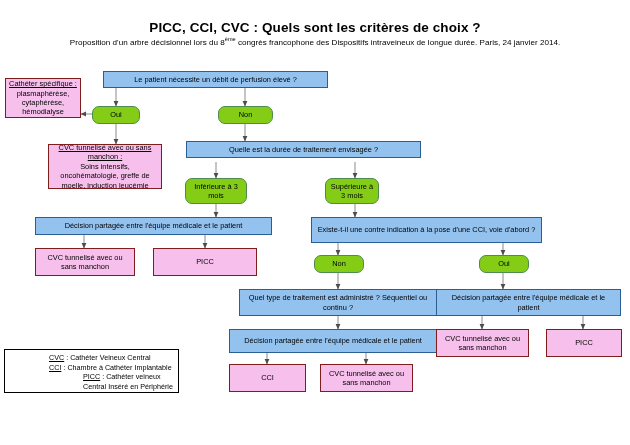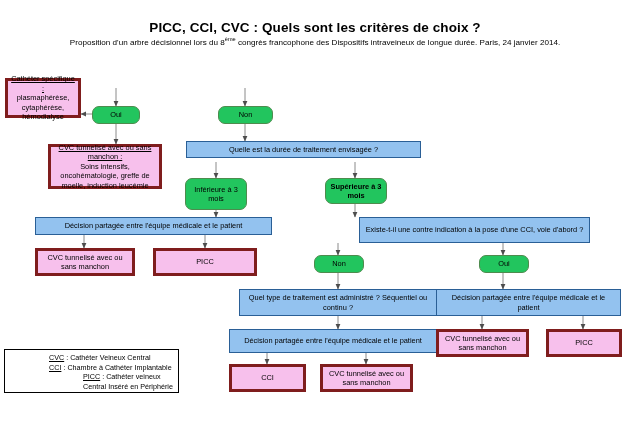--- a/index.html
+++ b/index.html
@@ -75,29 +75,29 @@
   }
 
   
   .q {
     background: #93c2ef;
     border: 1px solid #2a5f96;
   }
 
   
   .a {
-    background: #22c55e;
+    background: #84cc16;
     border: 1px solid #4e8b4e;
     border-radius: 7px;
   }
 
   
   .t {
     background: #f7c0ec;
-    border: 3px solid #7f1d1d;
+    border: 1px solid #7f1d1d;
   }
 
   
   .legend {
     position: absolute;
     box-sizing: border-box;
     background: #ffffff;
     border: 1px solid #000000;
     padding: 3px 5px;
     font-size: 7.2px;
@@ -166,48 +166,49 @@
       <path d="M366,337 L366,348"></path>
 
       <path d="M503,257 L503,273"></path>
 
       <path d="M482,300 L482,313"></path>
 
       <path d="M583,300 L583,313"></path>
     </g>
   </svg>
 
+  <div class="node q" style="left:103px; top:55px; width:225px; height:17px;">Le patient nécessite un débit de perfusion élevé ?</div>
 
   <div class="node a" style="left:92px; top:90px; width:48px; height:18px;">Oui</div>
 
   <div class="node a" style="left:218px; top:90px; width:55px; height:18px;">Non</div>
 
   <div class="node t" style="left:5px; top:62px; width:76px; height:40px; flex-direction:column; justify-content:center;">
     <span class="stack u">Cathéter spécifique :</span>
     <span class="stack">plasmaphérèse, cytaphérèse, hémodialyse</span>
   </div>
 
   <div class="node q" style="left:186px; top:125px; width:235px; height:17px;">Quelle est la durée de traitement envisagée ?</div>
 
   <div class="node t" style="left:48px; top:128px; width:114px; height:45px; flex-direction:column; justify-content:center;">
     <span class="stack u">CVC tunnelisé avec ou sans manchon :</span>
     <span class="stack">Soins intensifs, oncohématologie, greffe de moelle, induction leucémie</span>
   </div>
 
-  <div class="node a" style="left:185px; top:162px; width:62px; height:32px;">Inférieure à 3 mois</div>
-
-  <div class="node a" style="left:325px; top:162px; width:62px; height:26px;font-weight:bold;">Supérieure à 3 mois</div>
+  <div class="node a" style="left:185px; top:162px; width:62px; height:26px;">Inférieure à 3 mois</div>
+
+  <div class="node a" style="left:325px; top:162px; width:54px; height:26px;">Supérieure à 3 mois</div>
 
   <div class="node q" style="left:35px; top:201px; width:237px; height:18px;">Décision partagée entre l'équipe médicale et le patient</div>
 
   <div class="node t" style="left:35px; top:232px; width:100px; height:28px;">CVC tunnelisé avec ou sans manchon</div>
 
   <div class="node t" style="left:153px; top:232px; width:104px; height:28px;">PICC</div>
 
-  <div class="node q" style="left:311px; top:201px; width:231px; height:26px;margin-left:48px;">Existe-t-il une contre indication à la pose d'une CCI, voie d'abord ?</div>
+  <div class="node q" style="left:311px; top:201px; width:231px; height:26px;">Existe-t-il une contre indication à la pose d'une CCI, voie d'abord ?</div>
 
   <div class="node a" style="left:314px; top:239px; width:50px; height:18px;">Non</div>
 
   <div class="node a" style="left:479px; top:239px; width:50px; height:18px;">Oui</div>
 
   <div class="node q" style="left:239px; top:273px; width:198px; height:27px;">Quel type de traitement est administré ? Séquentiel ou continu ?</div>
 
   <div class="node q" style="left:229px; top:313px; width:208px; height:24px;">Décision partagée entre l'équipe médicale et le patient</div>
 
   <div class="node t" style="left:229px; top:348px; width:77px; height:28px;">CCI</div>

